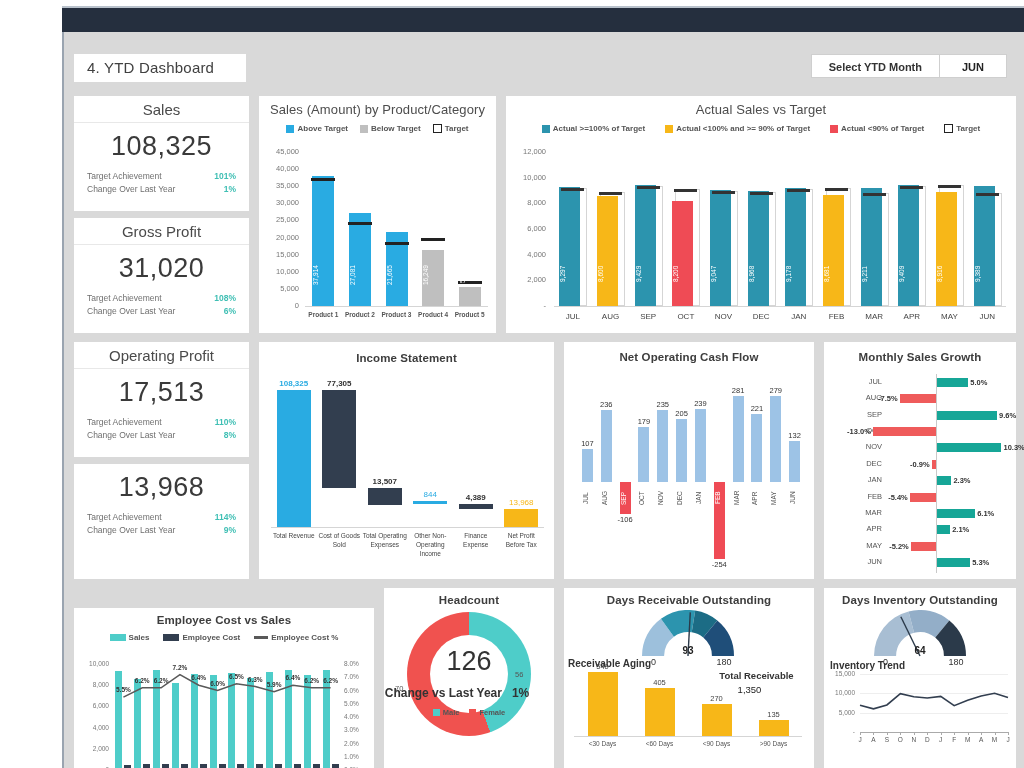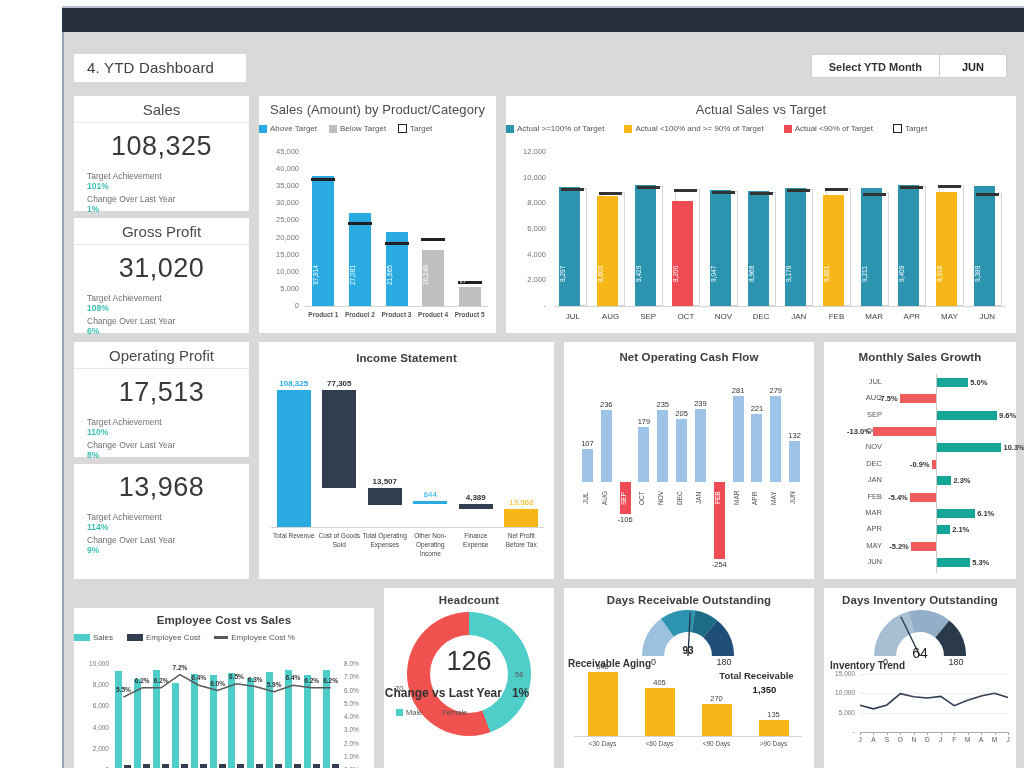--- a/index.html
+++ b/index.html
@@ -41,24 +41,24 @@
   }
   .ptitle.big { font-size: 13px; color: #4d4d4d; font-weight: normal; }
   .ptitle.bold { font-weight: bold; color: #3d3d3d; }
   
   .kpi-card { background: #fff; }
   .kpi-head {
     text-align: center; font-size: 15px; color: #4a4a4a; padding: 5px 0 4px;
     border-bottom: 1px solid #e8e8e8;
   }
   .kpi-value { text-align: center; font-size: 27px; color: #3a3a3a; padding: 8px 0 7px; letter-spacing: .5px; }
-  .kpi-row { display: flex; justify-content: space-between; font-size: 8.5px; color: #6f6f6f; padding: 1.5px 13px; flex-direction: column; }
+  .kpi-row { display: flex; justify-content: space-between; font-size: 8.5px; color: #6f6f6f; padding: 1.5px 13px; }
   .kpi-row .v { color: #3fbfb4; font-weight: bold; }
   
-  .legend { display: flex; gap: 12px; font-size: 8px; color: #555; padding-bottom: 2px; }
+  .legend { display: flex; justify-content: center; gap: 12px; font-size: 8px; color: #555; padding-bottom: 2px; font-weight: bold; }
   .legend .li { display: flex; align-items: center; gap: 3px; white-space: nowrap; }
   .sw { width: 8px; height: 8px; display: inline-block; }
   .sw.line { height: 3px; width: 14px; }
   .sw.tgt { width: 9px; height: 9px; background: #fff; border: 1.6px solid #222; position: relative; }
   .ylab { position: absolute; font-size: 7.5px; color: #777; text-align: right; }
   .gridline { position: absolute; height: 1px; background: #eee; }
   .axis { position: absolute; background: #d5d5d5; }
   .bar { position: absolute; }
   .blabel { position: absolute; font-size: 7px; color: #555; text-align: center; white-space: nowrap; }
   .vlabel {
@@ -508,21 +508,21 @@
               <path d="M 53.195985391850634 0.5663363326236706 A 46 46 0 0 1 75.32150352843972 10.556390832313696 L 61.247181834788655 27.56932323280312 A 23.92 23.92 0 0 0 49.74191240376233 22.374494892964307 Z" fill="#1c6c85"></path>
               <path d="M 75.32150352843972 10.556390832313696 A 46 46 0 0 1 92 46 L 69.92 46 A 23.92 23.92 0 0 0 61.247181834788655 27.56932323280312 Z" fill="#1f4e79"></path>
               <line x1="46" y1="46" x2="48.28708128781665" y2="2.3598893312251263" stroke="#2b3a4a" stroke-width="1.4"></line>
             </svg>
             <div style="position:absolute; left:32px; top:35px; width:28px; text-align:center; font-size:10px; font-weight:bold; color:#222;">93</div>
             <div style="position:absolute; left:-0.5px; top:47px; width:24px; text-align:center; font-size:9px; color:#333;">0</div>
             <div style="position:absolute; left:67.12px; top:47px; width:30px; text-align:center; font-size:9px; color:#333;">180</div>
           </div>
           <div style="position:absolute; left:4px; top:50px; width:120px; font-size:10px; font-weight:bold; color:#333;">Receivable Aging</div>
           <div style="position:absolute; left:140px; top:62px; width:105px; text-align:center; font-size:9.5px; font-weight:bold; color:#333;">Total Receivable</div>
-          <div style="position:absolute; left:148px; top:76px; width:105px; text-align:center; font-size:9.5px; font-weight:bold; color:#222;">1,350</div>
+          <div style="position:absolute; left:133px; top:76px; width:105px; text-align:center; font-size:9.5px; font-weight:normal; color:#222;">1,350</div>
           <div class="axis" style="left:10px; top:128px; width:228px; height:1px;"></div>
           <div class="bar" style="left:23.5px; top:64.35714285714286px; width:30px; height:63.642857142857146px; background:#f7b718;"></div>
           <div class="blabel" style="left:17.5px; top:54.35714285714286px; width:42px; font-size:7.5px; color:#444;">540</div>
           <div class="xcat" style="left:10px; top:132px; width:57px; font-size:6.5px; color:#555;">&lt;30 Days</div>
           <div class="bar" style="left:80.5px; top:80.26785714285714px; width:30px; height:47.732142857142854px; background:#f7b718;"></div>
           <div class="blabel" style="left:74.5px; top:70.26785714285714px; width:42px; font-size:7.5px; color:#444;">405</div>
           <div class="xcat" style="left:67px; top:132px; width:57px; font-size:6.5px; color:#555;">&lt;60 Days</div>
           <div class="bar" style="left:137.5px; top:96.17857142857143px; width:30px; height:31.821428571428573px; background:#f7b718;"></div>
           <div class="blabel" style="left:131.5px; top:86.17857142857143px; width:42px; font-size:7.5px; color:#444;">270</div>
           <div class="xcat" style="left:124px; top:132px; width:57px; font-size:6.5px; color:#555;">&lt;90 Days</div>
@@ -535,21 +535,21 @@
     <div class="panel" style="left:760px; top:556px; width:192px; height:200px;">
       <div class="ptitle bold" style="padding-top:6px;">Days Inventory Outstanding</div>
       <div id="plot-p9" style="position:absolute; left:0; top:20px; width:192px; height:160px;">
           <div class="gauge-wrap" style="position:absolute; left:50px; top:2px; width:92px; height:62px;">
             <svg width="92" height="48" style="position:absolute;left:0;top:0;">
               <path d="M 0 45.99999999999999 A 46 46 0 0 1 34.56026519041668 1.4451745880829705 L 40.05133789901667 22.831490785803144 A 23.92 23.92 0 0 0 22.08 46 Z" fill="#a8bed3"></path>
               <path d="M 34.56026519041668 1.4451745880829705 A 46 46 0 0 1 75.32150352843972 10.556390832313696 L 61.247181834788655 27.56932323280312 A 23.92 23.92 0 0 0 40.05133789901667 22.831490785803144 Z" fill="#93aec8"></path>
               <path d="M 75.32150352843972 10.556390832313696 A 46 46 0 0 1 92 46 L 69.92 46 A 23.92 23.92 0 0 0 61.247181834788655 27.56932323280312 Z" fill="#2b3a4a"></path>
               <line x1="46" y1="46" x2="26.84318088531733" y2="6.7227001767263985" stroke="#2b3a4a" stroke-width="1.4"></line>
             </svg>
-            <div style="position:absolute; left:32px; top:35px; width:28px; text-align:center; font-size:14px; font-weight:normal; color:#222;">64</div>
+            <div style="position:absolute; left:32px; top:35px; width:28px; text-align:center; font-size:10px; font-weight:bold; color:#222;">64</div>
             <div style="position:absolute; left:-0.5px; top:47px; width:24px; text-align:center; font-size:9px; color:#333;">0</div>
             <div style="position:absolute; left:67.12px; top:47px; width:30px; text-align:center; font-size:9px; color:#333;">180</div>
           </div>
           <div style="position:absolute; left:6px; top:52px; width:130px; font-size:10px; font-weight:bold; color:#333;">Inventory Trend</div>
           <div class="ylab" style="left:0px; top:62px; width:31px; font-size:6.5px;">15,000</div>
           <div class="gridline" style="left:36px; top:66px; width:148px;"></div>
           <div class="ylab" style="left:0px; top:81.33333333333333px; width:31px; font-size:6.5px;">10,000</div>
           <div class="gridline" style="left:36px; top:85.33333333333333px; width:148px;"></div>
           <div class="ylab" style="left:0px; top:100.66666666666666px; width:31px; font-size:6.5px;">5,000</div>
           <div class="gridline" style="left:36px; top:104.66666666666666px; width:148px;"></div>

